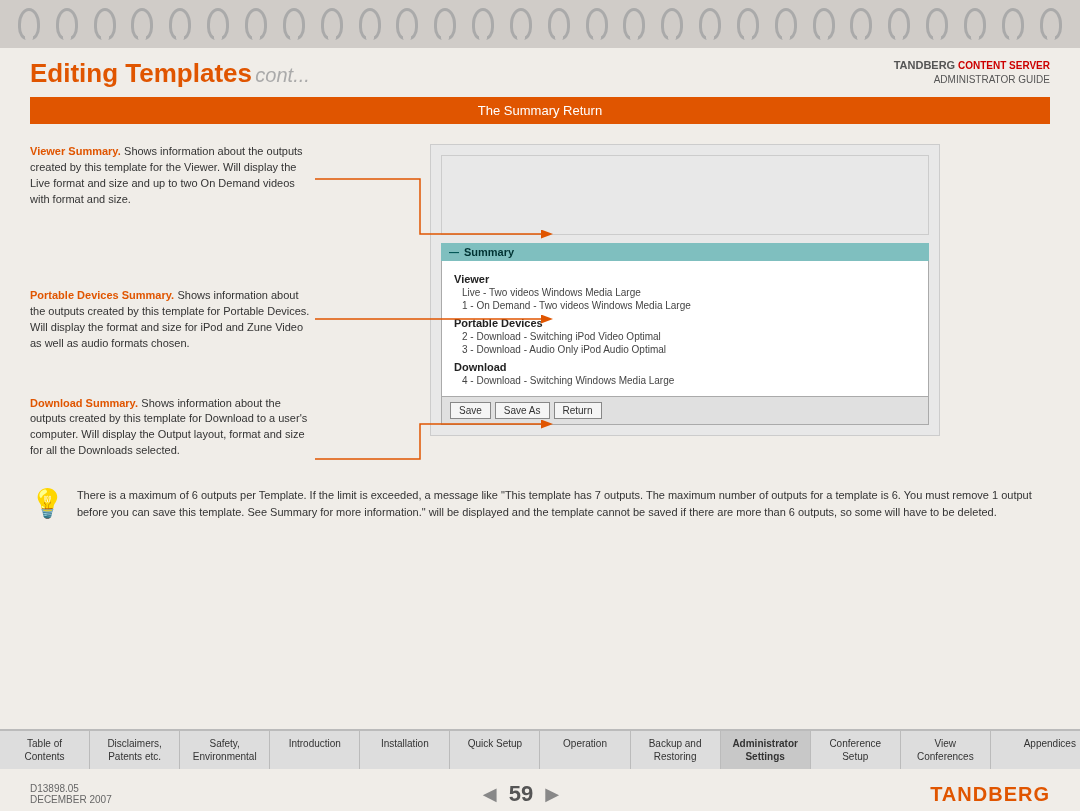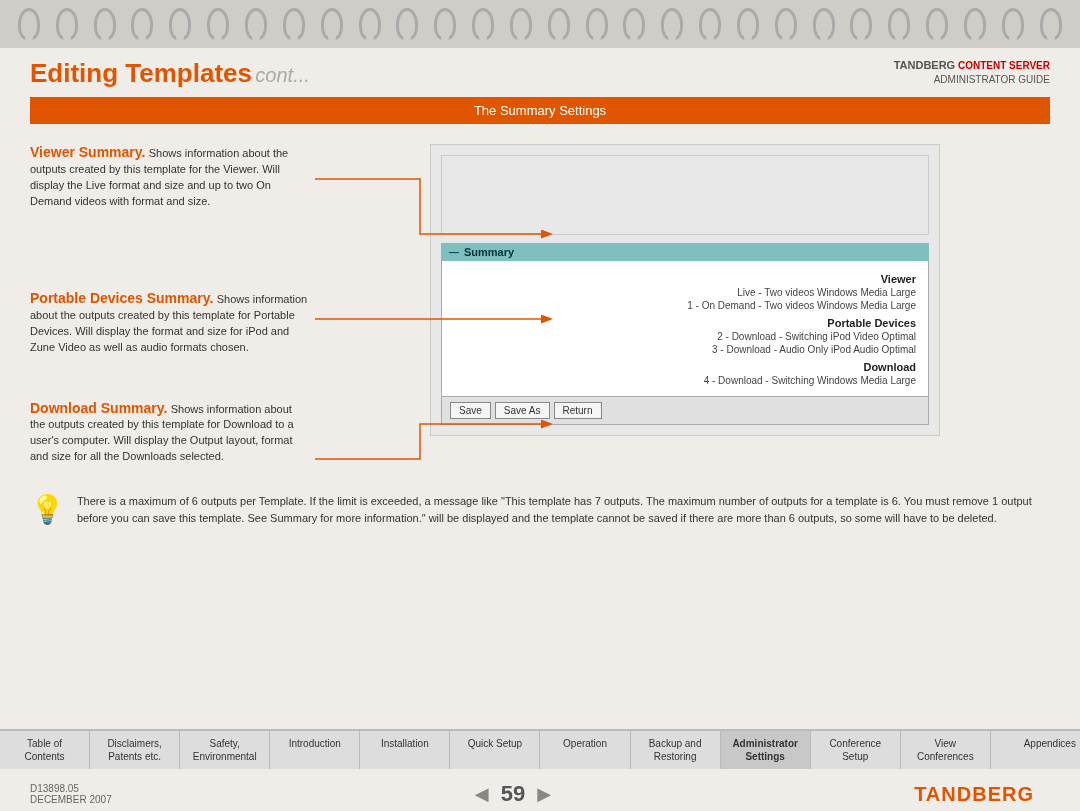--- a/index.html
+++ b/index.html
@@ -86,21 +86,21 @@
       padding: 10px 10px 10px 0;
       flex-shrink: 0;
     }
 
     .section-block {
       margin-bottom: 8px;
     }
     .section-label {
       color: #e05500;
       font-weight: bold;
-      font-size: 14px;
+      font-size: 11px;
       text-align: right;
     }
     .section-text {
       color: #333;
       font-size: 11px;
       line-height: 1.45;
     }
 
     
     .ui-mockup {
@@ -125,21 +125,20 @@
     .summary-header-icon {
       color: #005555;
       font-size: 10px;
     }
 
     .summary-body {
       background: white;
       border: 1px solid #aaa;
       border-top: none;
       padding: 8px 12px;
-      text-align: right;
     }
 
     .summary-section-title {
       font-weight: bold;
       font-size: 11px;
       color: #222;
       margin: 4px 0 2px 0;
     }
     .summary-item {
       font-size: 10px;
@@ -212,21 +211,21 @@
     .nav-tab:last-child {
       border-right: none;
       text-align: right;
     }
 
     
     .footer {
       position: absolute;
       bottom: 0;
       left: 0;
-      right: 16px;
+      right: 0;
       height: 34px;
       background: #f0ede8;
       display: flex;
       align-items: center;
       justify-content: space-between;
       padding: 0 30px;
     }
     .footer-left {
       font-size: 10px;
       color: #666;
@@ -317,21 +316,21 @@
   <div class="header-right">
     <div>
       <span class="brand">TANDBERG</span>
       <span class="brand-red"> <span>CONTENT SERVER</span></span>
     </div>
     <div>ADMINISTRATOR GUIDE</div>
   </div>
 </div>
 
 <div class="orange-banner">
-  <span>The Summary Settings</span>
+  <span>The Summary Return</span>
 </div>
 
 <div class="content-wrapper">
 
   <div class="left-panel">
     <div class="section-block" style="margin-top:10px; margin-bottom:80px;">
       <span class="section-label">Viewer Summary.</span>
       <span class="section-text">Shows information about the outputs created by this template for the Viewer. Will display the Live format and size and up to two On Demand videos with format and size.</span>
     </div>
     <div class="section-block" style="margin-bottom:44px;">

